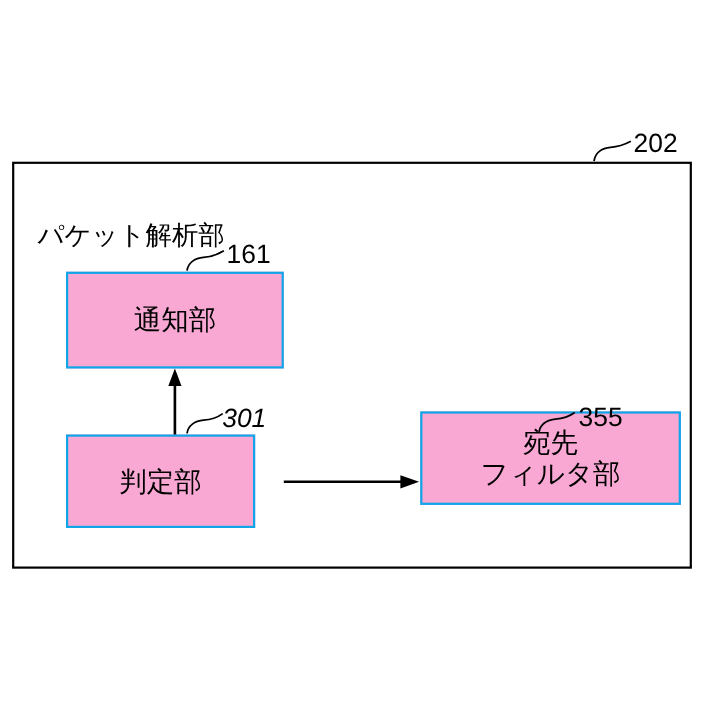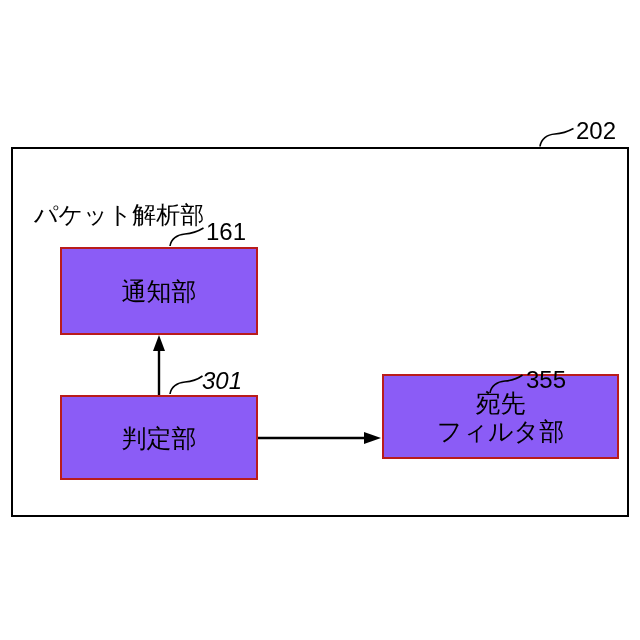--- a/index.html
+++ b/index.html
@@ -11,26 +11,26 @@
   }
   .outer-box {
     position: absolute; left: 11px; top: 147px; width: 618px; height: 370px;
     border: 2px solid #000; box-sizing: border-box; background: #ffffff;
   }
   .outer-title {
     position: absolute; left: 34px; top: 157px;
     font-size: 24px; line-height: 1.2; white-space: nowrap; margin-top: 44px;
   }
   .node {
-    position: absolute; border: 2px solid #b91c1c; box-sizing: border-box;
-    background: #8b5cf6; display: flex; align-items: center; justify-content: center;
+    position: absolute; border: 2px solid #0ea5e9; box-sizing: border-box;
+    background: #f9a8d4; display: flex; align-items: center; justify-content: center;
     text-align: center; font-size: 25px; line-height: 1.12; white-space: pre-line;
   }
   .node-notify { left: 60px;  top: 247px; width: 198px; height: 88px; }
-  .node-judge  { left: 60px;  top: 395px; width: 198px; height: 85px; }
+  .node-judge  { left: 60px;  top: 395px; width: 172px; height: 85px; }
   .node-filter { left: 382px; top: 374px; width: 237px; height: 85px; }
   .ref {
     position: absolute; font-size: 24px; line-height: 1; white-space: nowrap;
   }
   .ref-202 { left: 576px; top: 119px; }
   .ref-302 { left: 206px; top: 220px; }
   .ref-301 { left: 202px; top: 369px; font-style: italic; }
   .ref-303 { left: 526px; top: 368px; }
   svg.connectors {
     position: absolute; left: 0; top: 0; width: 640px; height: 640px;

